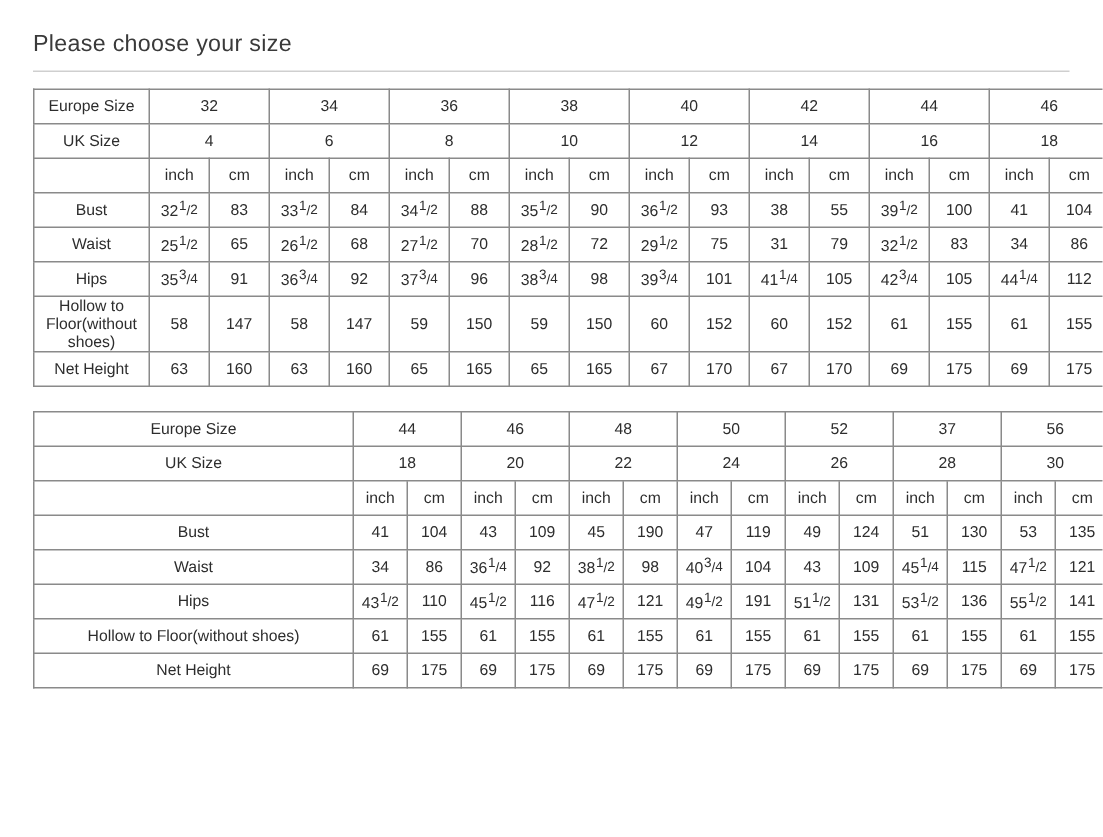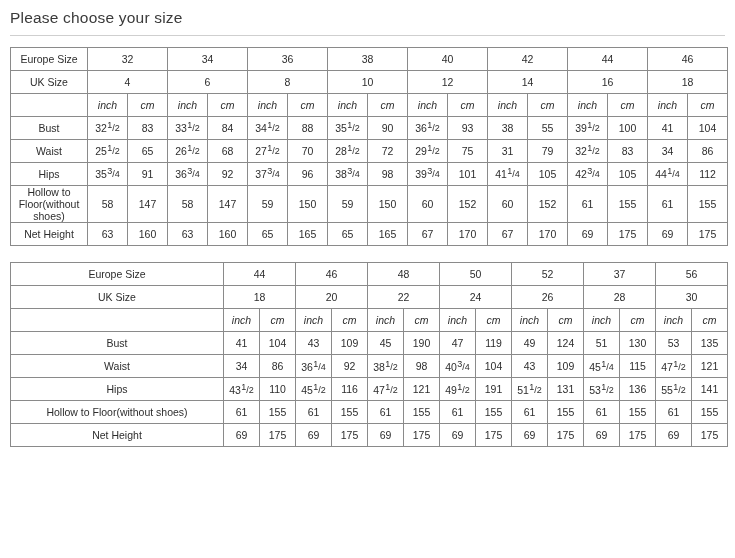--- a/index.html
+++ b/index.html
@@ -12,21 +12,21 @@
     background: #ffffff;
     font-family: "Liberation Sans", sans-serif;
     color: #2d2d2d;
     overflow: hidden;
   }
   #page {
     position: relative;
     width: 735px;
     height: 558px;
     box-sizing: border-box;
-    padding: 0;
+    padding: 12px;
   }
   .page-title {
     font-size: 15.5px;
     color: #3a3a3a;
     padding: 9px 0 0 10px;
     letter-spacing: 0.2px;
   }
   .title-rule {
     margin: 8px 10px 0 10px;
     border-top: 1px solid #cfcfcf;
@@ -48,21 +48,20 @@
     background: #ffffff;
   }
   td.hdr {
     background: #d0d0d0;
   }
   td.lbl {
     background: #d0d0d0;
   }
   td.unit {
     background: #d0d0d0;
-    font-style: italic;
   }
   .frac {
     display: inline-block;
     font-size: 9px;
     line-height: 1;
     vertical-align: 0.12em;
     margin-left: 0.5px;
   }
   .frac sup { font-size: 9px; vertical-align: 0.35em; }
   .frac sub { font-size: 9px; vertical-align: 0.05em; }

